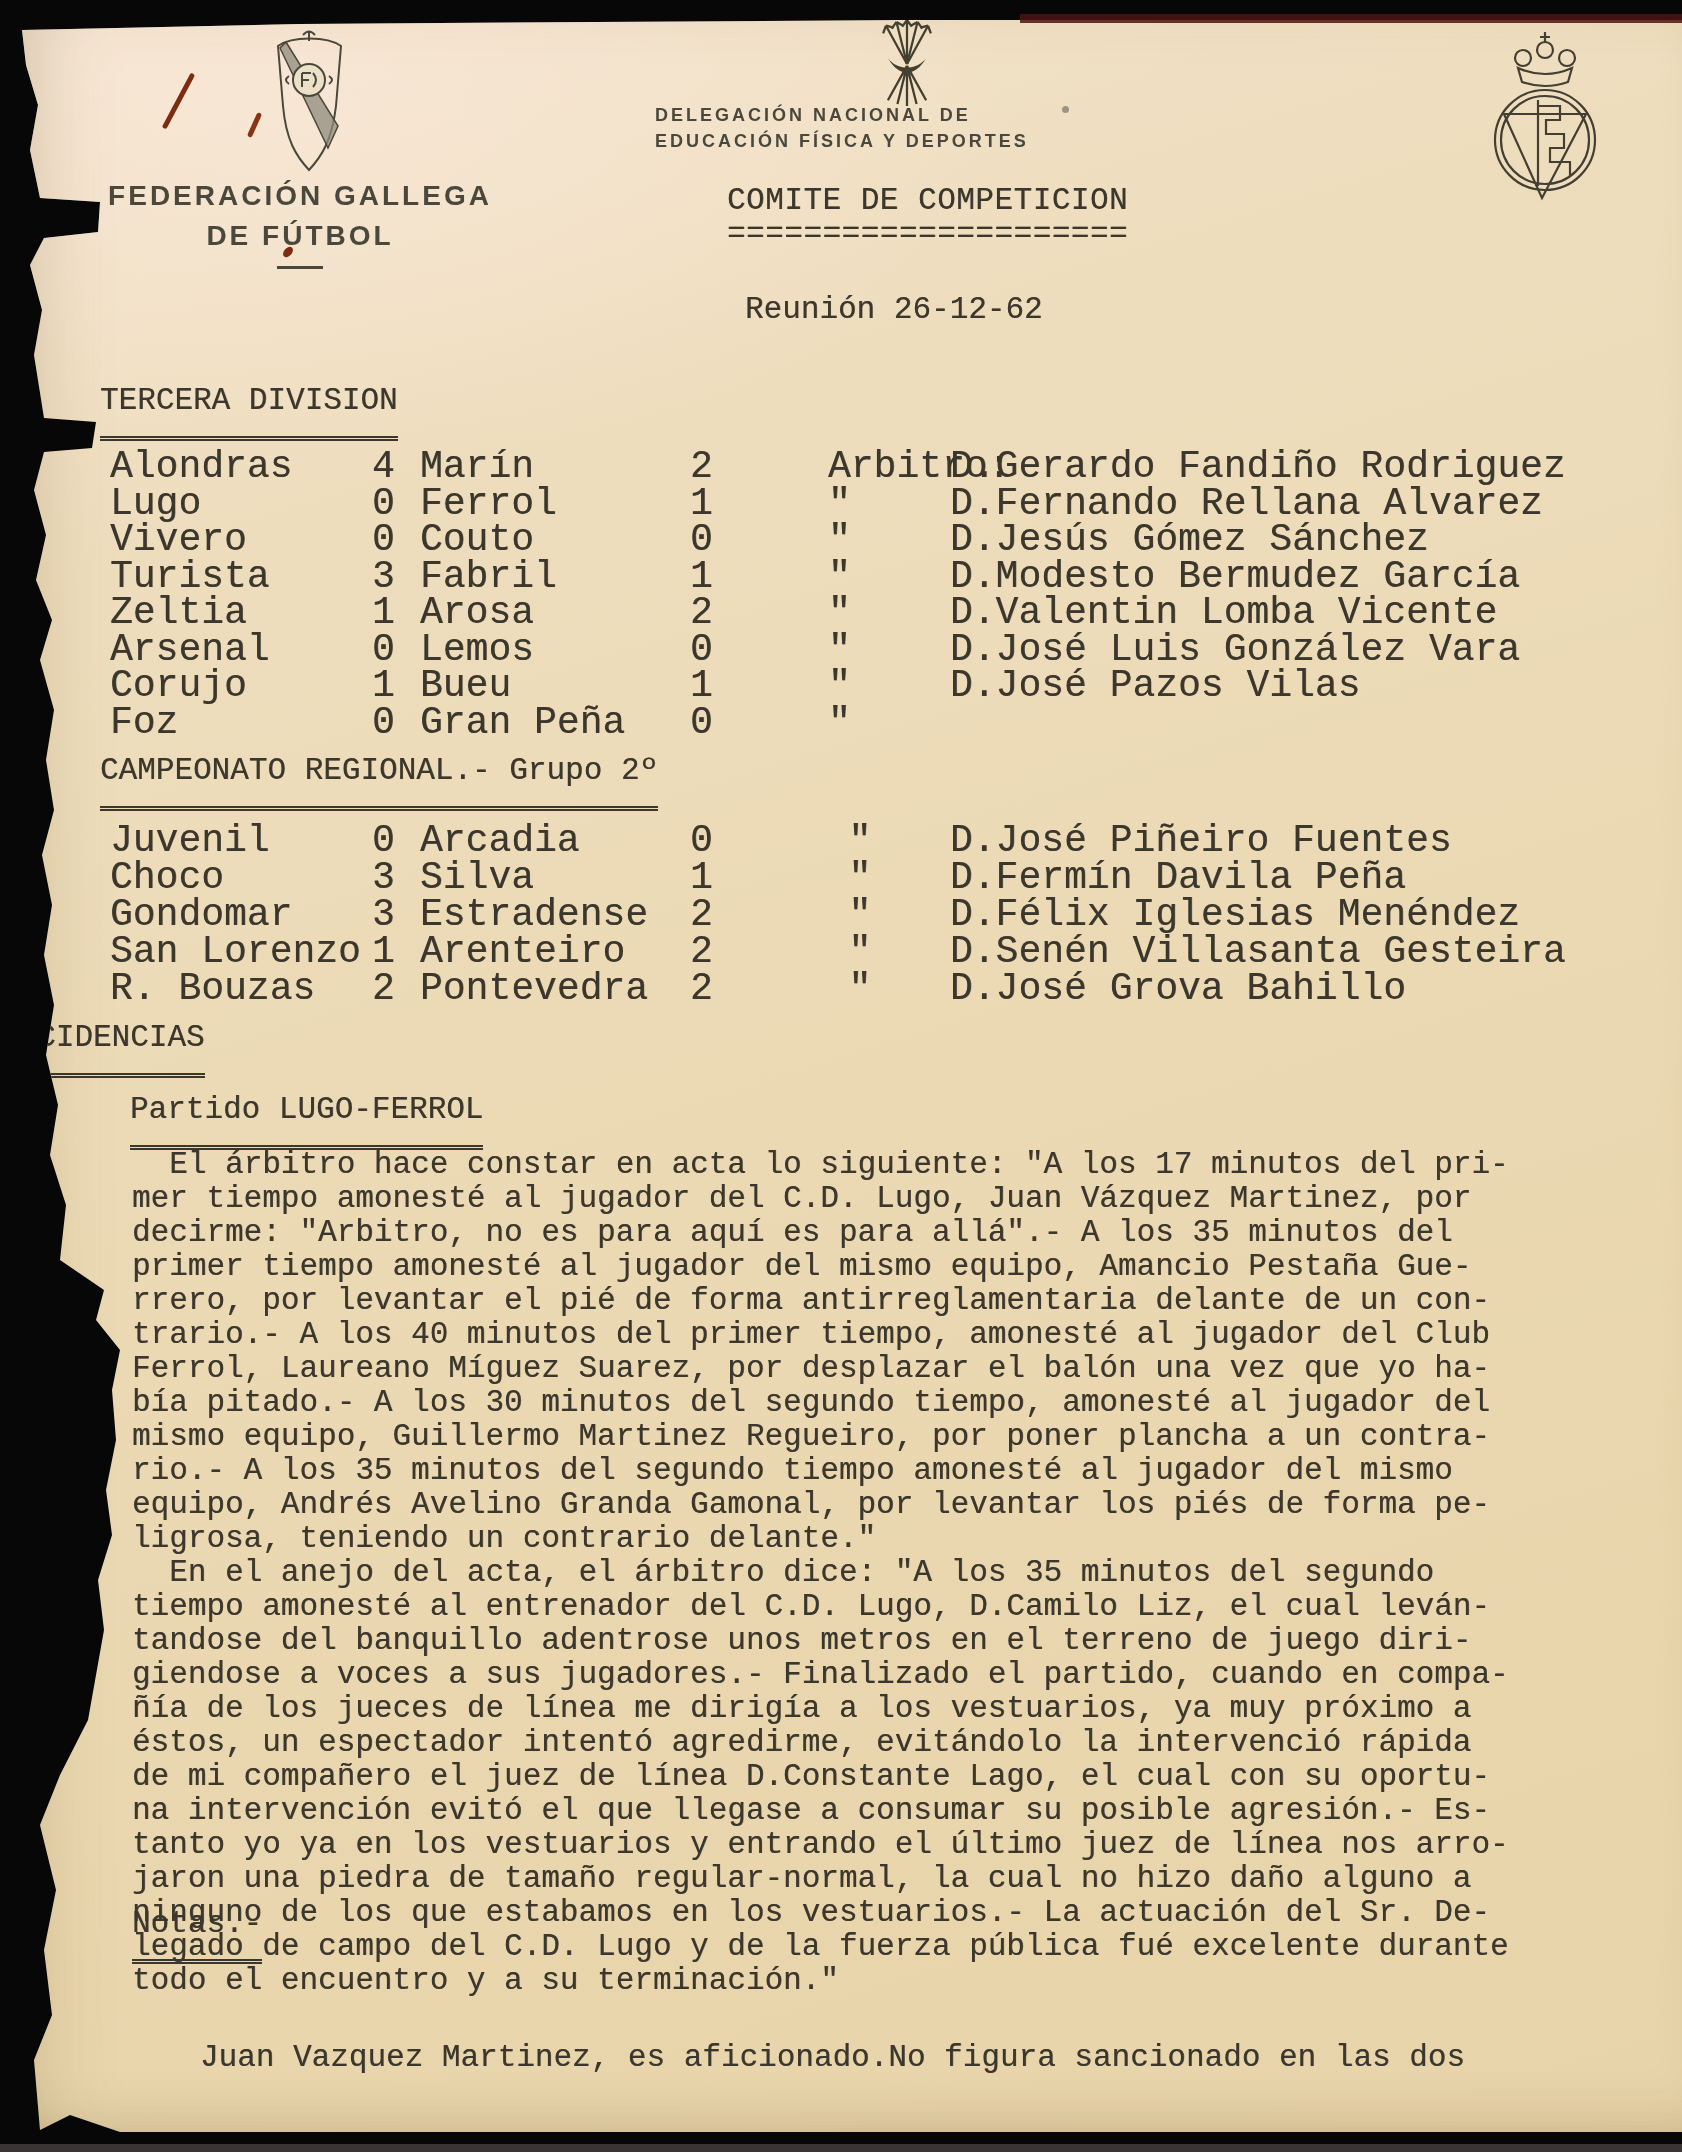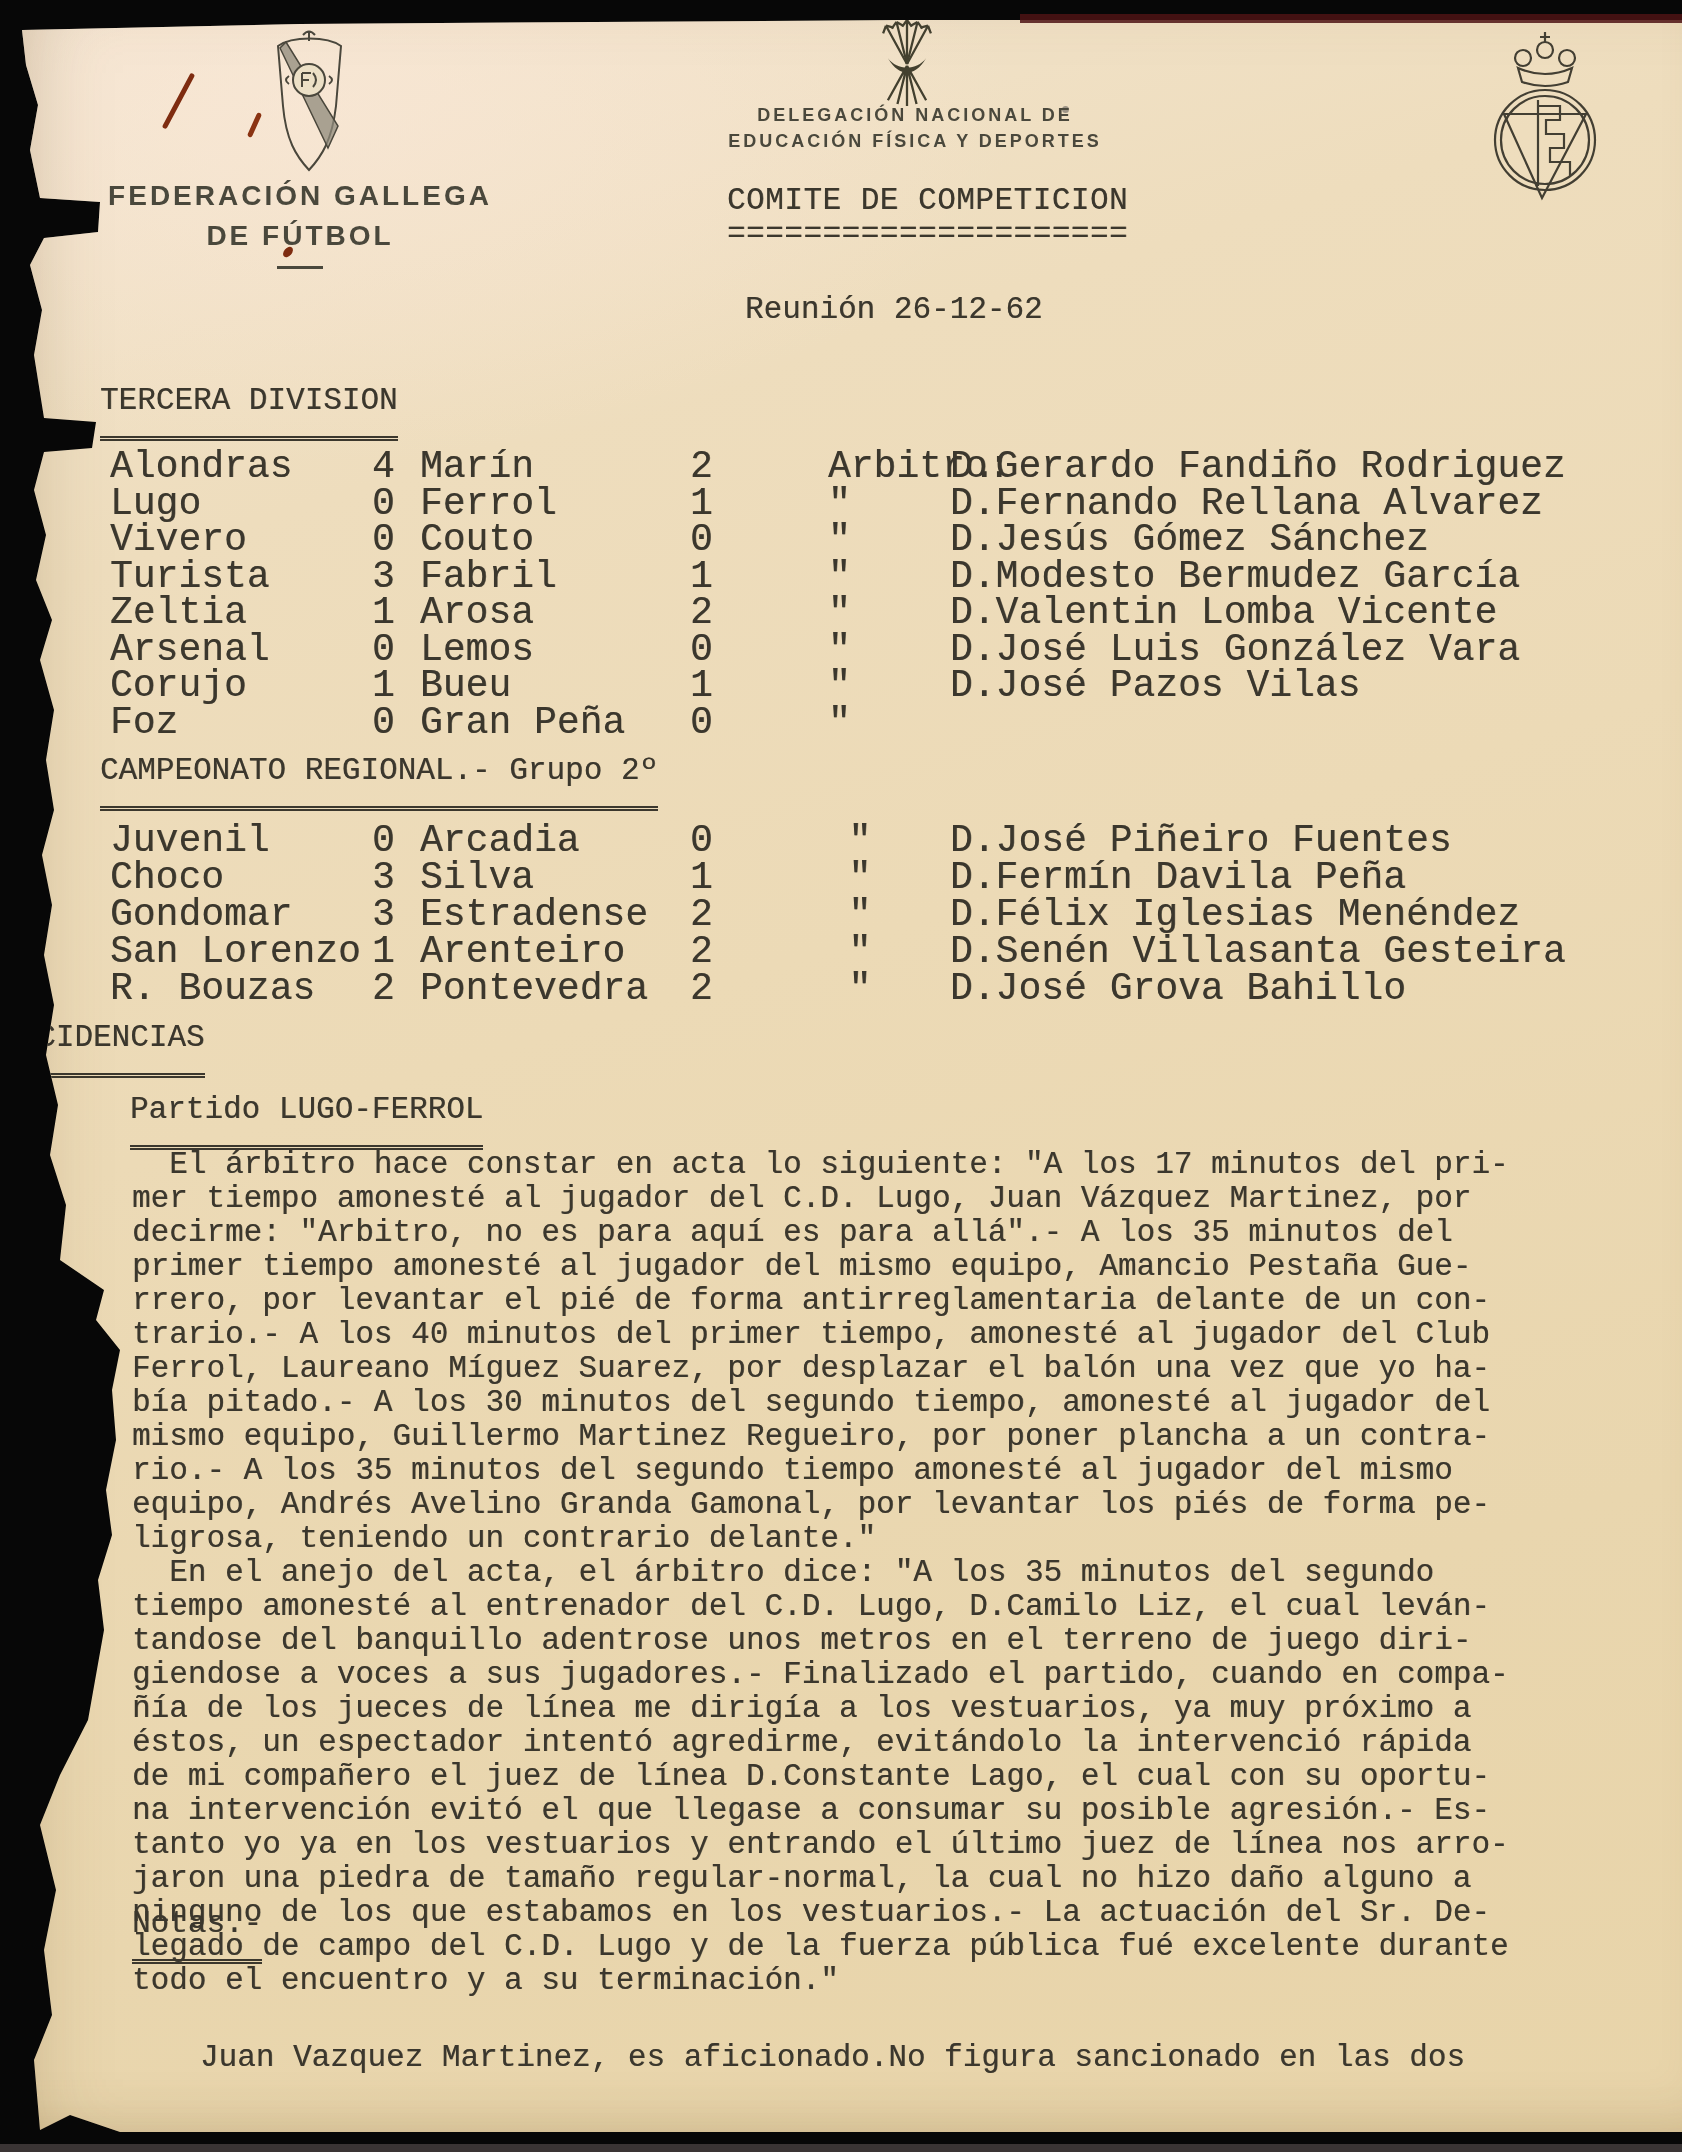--- a/index.html
+++ b/index.html
@@ -40,21 +40,21 @@
       text-shadow:.4px .3px 0 rgba(59,55,45,.6);}
   .print{font-family:"Liberation Sans",sans-serif;color:#4a483c;}
   .abs{position:absolute;}
   .u2{display:inline-block;border-bottom:5px double #3b372d;padding-bottom:18px;}
 
   .fed-block{left:60px;top:160px;width:480px;text-align:center;}
   .fed-l1{font-size:28px;font-weight:700;letter-spacing:3px;}
   .fed-l2{font-size:28px;font-weight:700;letter-spacing:3px;margin-top:8px;}
   .fed-rule{width:46px;height:3px;background:#4a483c;margin:14px auto 0;}
 
-  .deleg-block{left:655px;top:82px;width:520px;text-align:center;}
+  .deleg-block{left:655px;top:82px;width:520px;}
   .deleg-line{font-size:18px;font-weight:700;letter-spacing:3px;line-height:26px;}
 
   .comite{left:727px;top:163px;font-size:31px;letter-spacing:.5px;}
   .comite-underline{left:727px;top:196px;font-size:31px;letter-spacing:.5px;}
   .reunion{left:745px;top:272px;font-size:31px;text-align:center;}
 
   .sec-head{font-size:31px;}
   .tercera-head{left:100px;top:363px;}
   .regional-head{left:100px;top:733px;}
 

